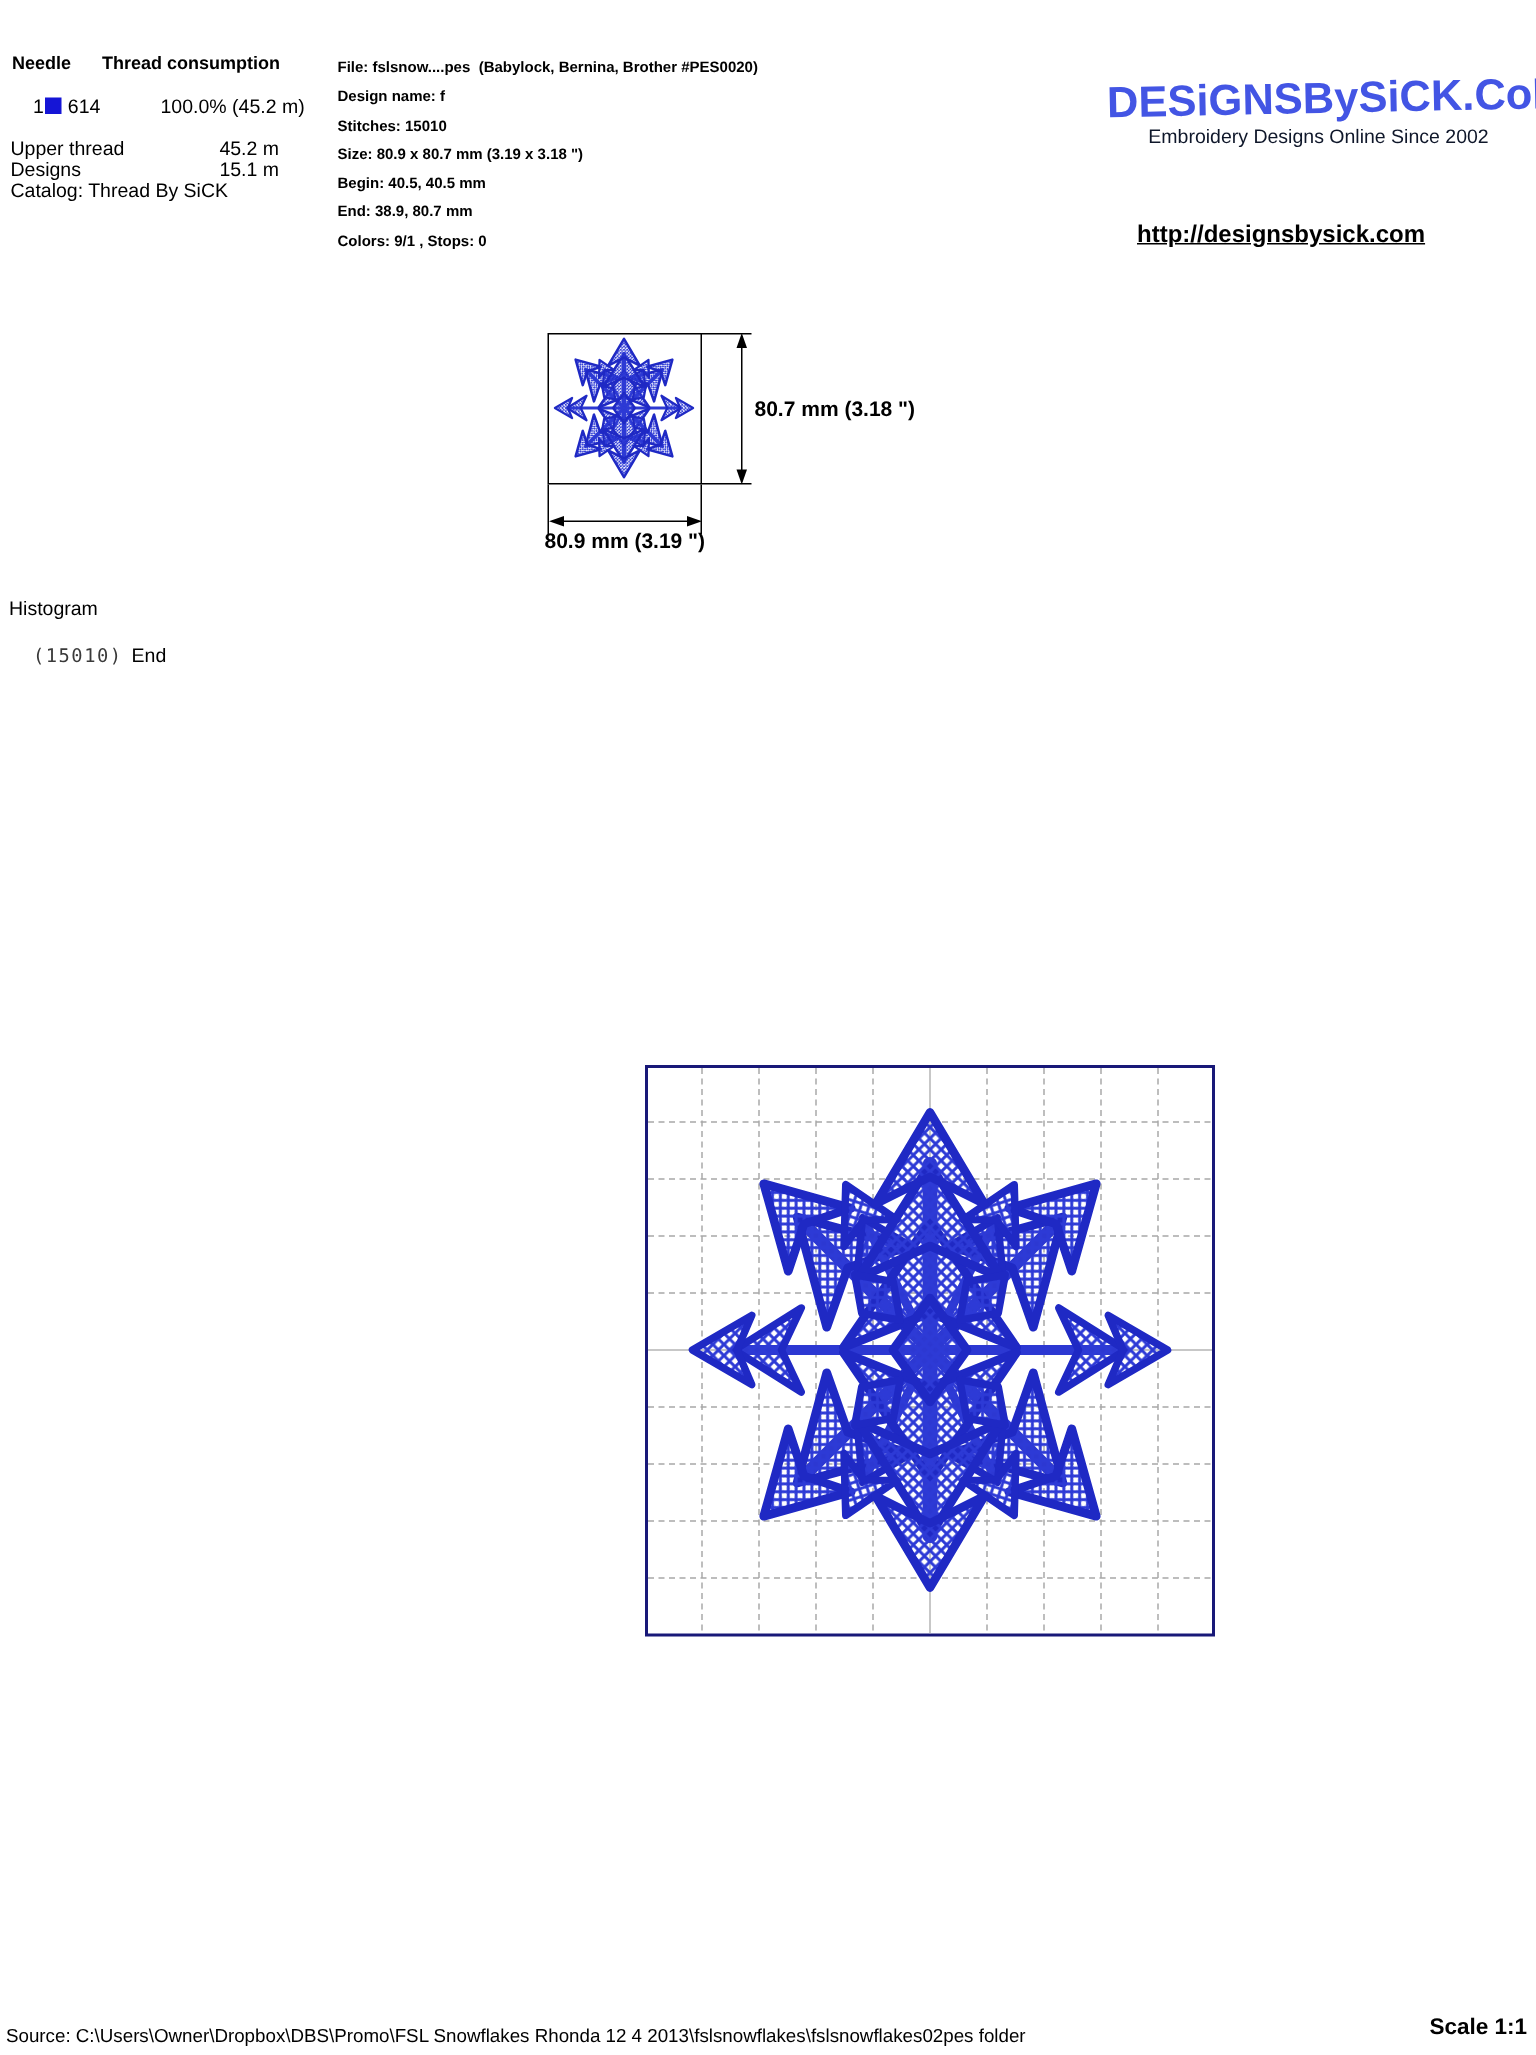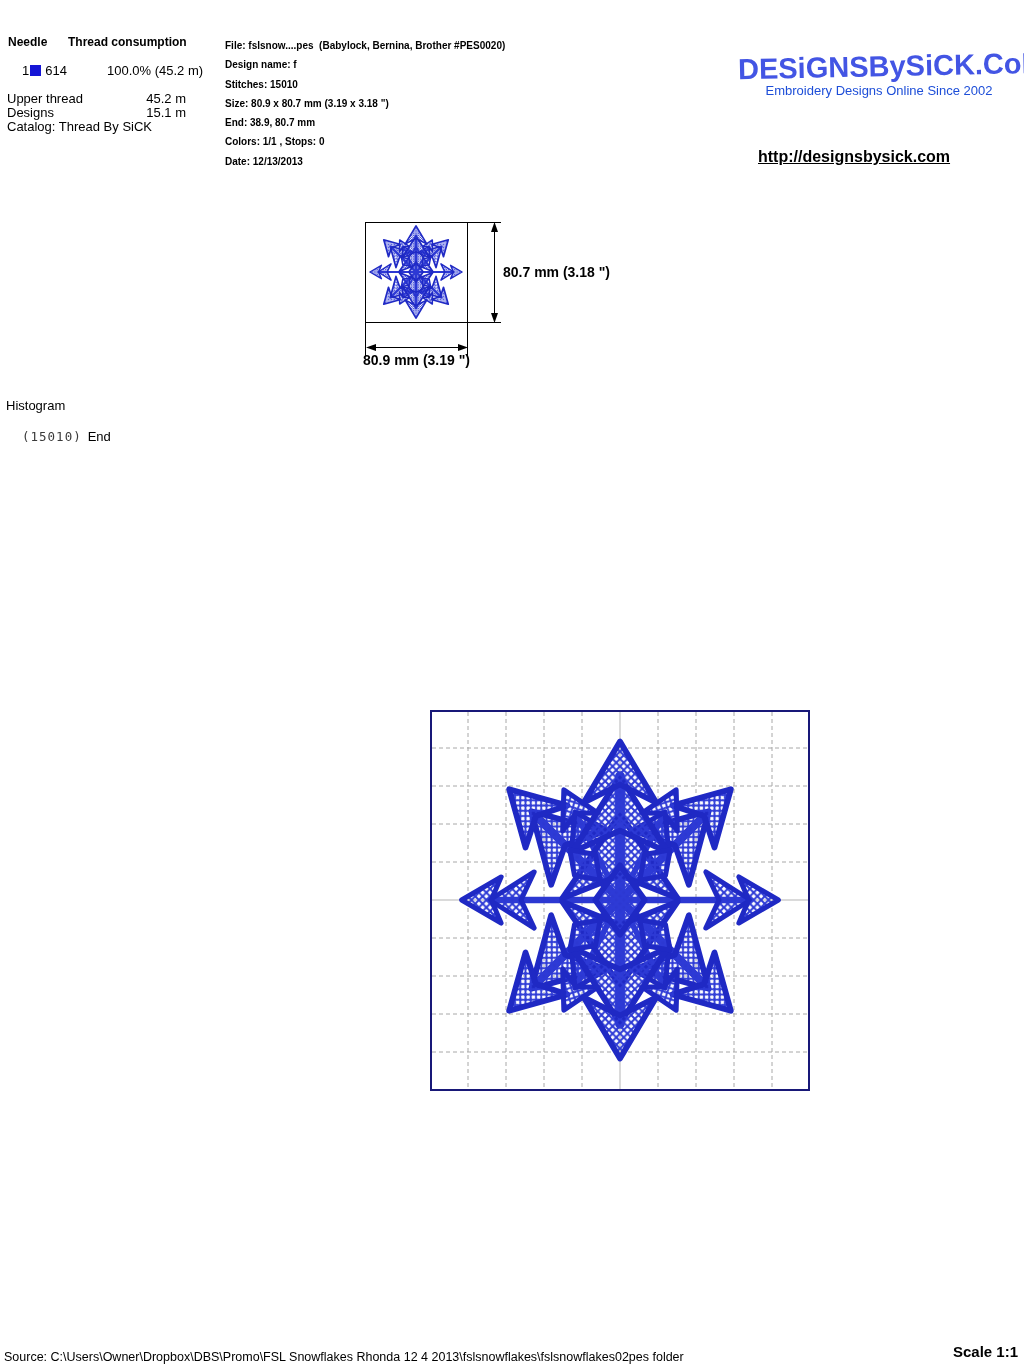--- a/index.html
+++ b/index.html
@@ -24,21 +24,21 @@
   .file-info { left:225px; top:36px; width:540px; }
   .fi-line { font-weight:bold; font-size:10px; line-height:19.3px; white-space:pre; }
 
   
   .brand { left:738px; top:50px; width:282px; text-align:center; }
   .logo-text {
     font-size:29px; font-weight:bold; color:#4355e4;
     letter-spacing:0px; transform:rotate(-1.2deg); display:inline-block;
     font-family:"Liberation Sans", sans-serif;
   }
-  .tagline { font-size:13px; color:#1d4ed8; margin-top:0px; }
+  .tagline { font-size:13px; color:#0f172a; margin-top:0px; }
   .brand-url { left:758px; top:148px; font-size:16px; font-weight:bold;text-decoration:underline; }
 
   
   .preview-box {
     left:365px; top:222px; width:103px; height:101px;
     border:1px solid #000; background:#fff;
   }
   .ext-line-h { height:1px; background:#000; }
   .ext-line-v { width:1px; background:#000; }
   .dim-label { font-size:14px; font-weight:bold; white-space:pre; }
@@ -137,23 +137,23 @@
 <div class="abs tbl-text val-right" style="left:126px; top:91px;">45.2 m</div>
 <div class="abs tbl-text" style="left:7px; top:105px;">Designs</div>
 <div class="abs tbl-text val-right" style="left:126px; top:105px;">15.1 m</div>
 <div class="abs tbl-text" style="left:7px; top:119px;">Catalog: Thread By SiCK</div>
 
 <div class="abs file-info">
   <div class="fi-line">File: fslsnow....pes  (Babylock, Bernina, Brother #PES0020)</div>
   <div class="fi-line">Design name: f</div>
   <div class="fi-line">Stitches: 15010</div>
   <div class="fi-line">Size: 80.9 x 80.7 mm (3.19 x 3.18 ")</div>
+  <div class="fi-line">Begin: 40.5, 40.5 mm</div>
   <div class="fi-line">End: 38.9, 80.7 mm</div>
-  <div class="fi-line">Colors: 1/1 , Stops: 0</div>
-  <div class="fi-line">Date: 12/13/2013</div>
+  <div class="fi-line">Colors: 9/1 , Stops: 0</div>
 </div>
 
 <div class="abs brand">
   <span class="logo-text">DESiGNSBySiCK.CoM</span>
   <div class="tagline">Embroidery Designs Online Since 2002</div>
 </div>
 <div class="abs brand-url">http://designsbysick.com</div>
 
 <div class="abs preview-box">
   <svg viewBox="-200 -200 400 400" width="96" height="96" style="position:absolute;left:2px;top:1px;">

